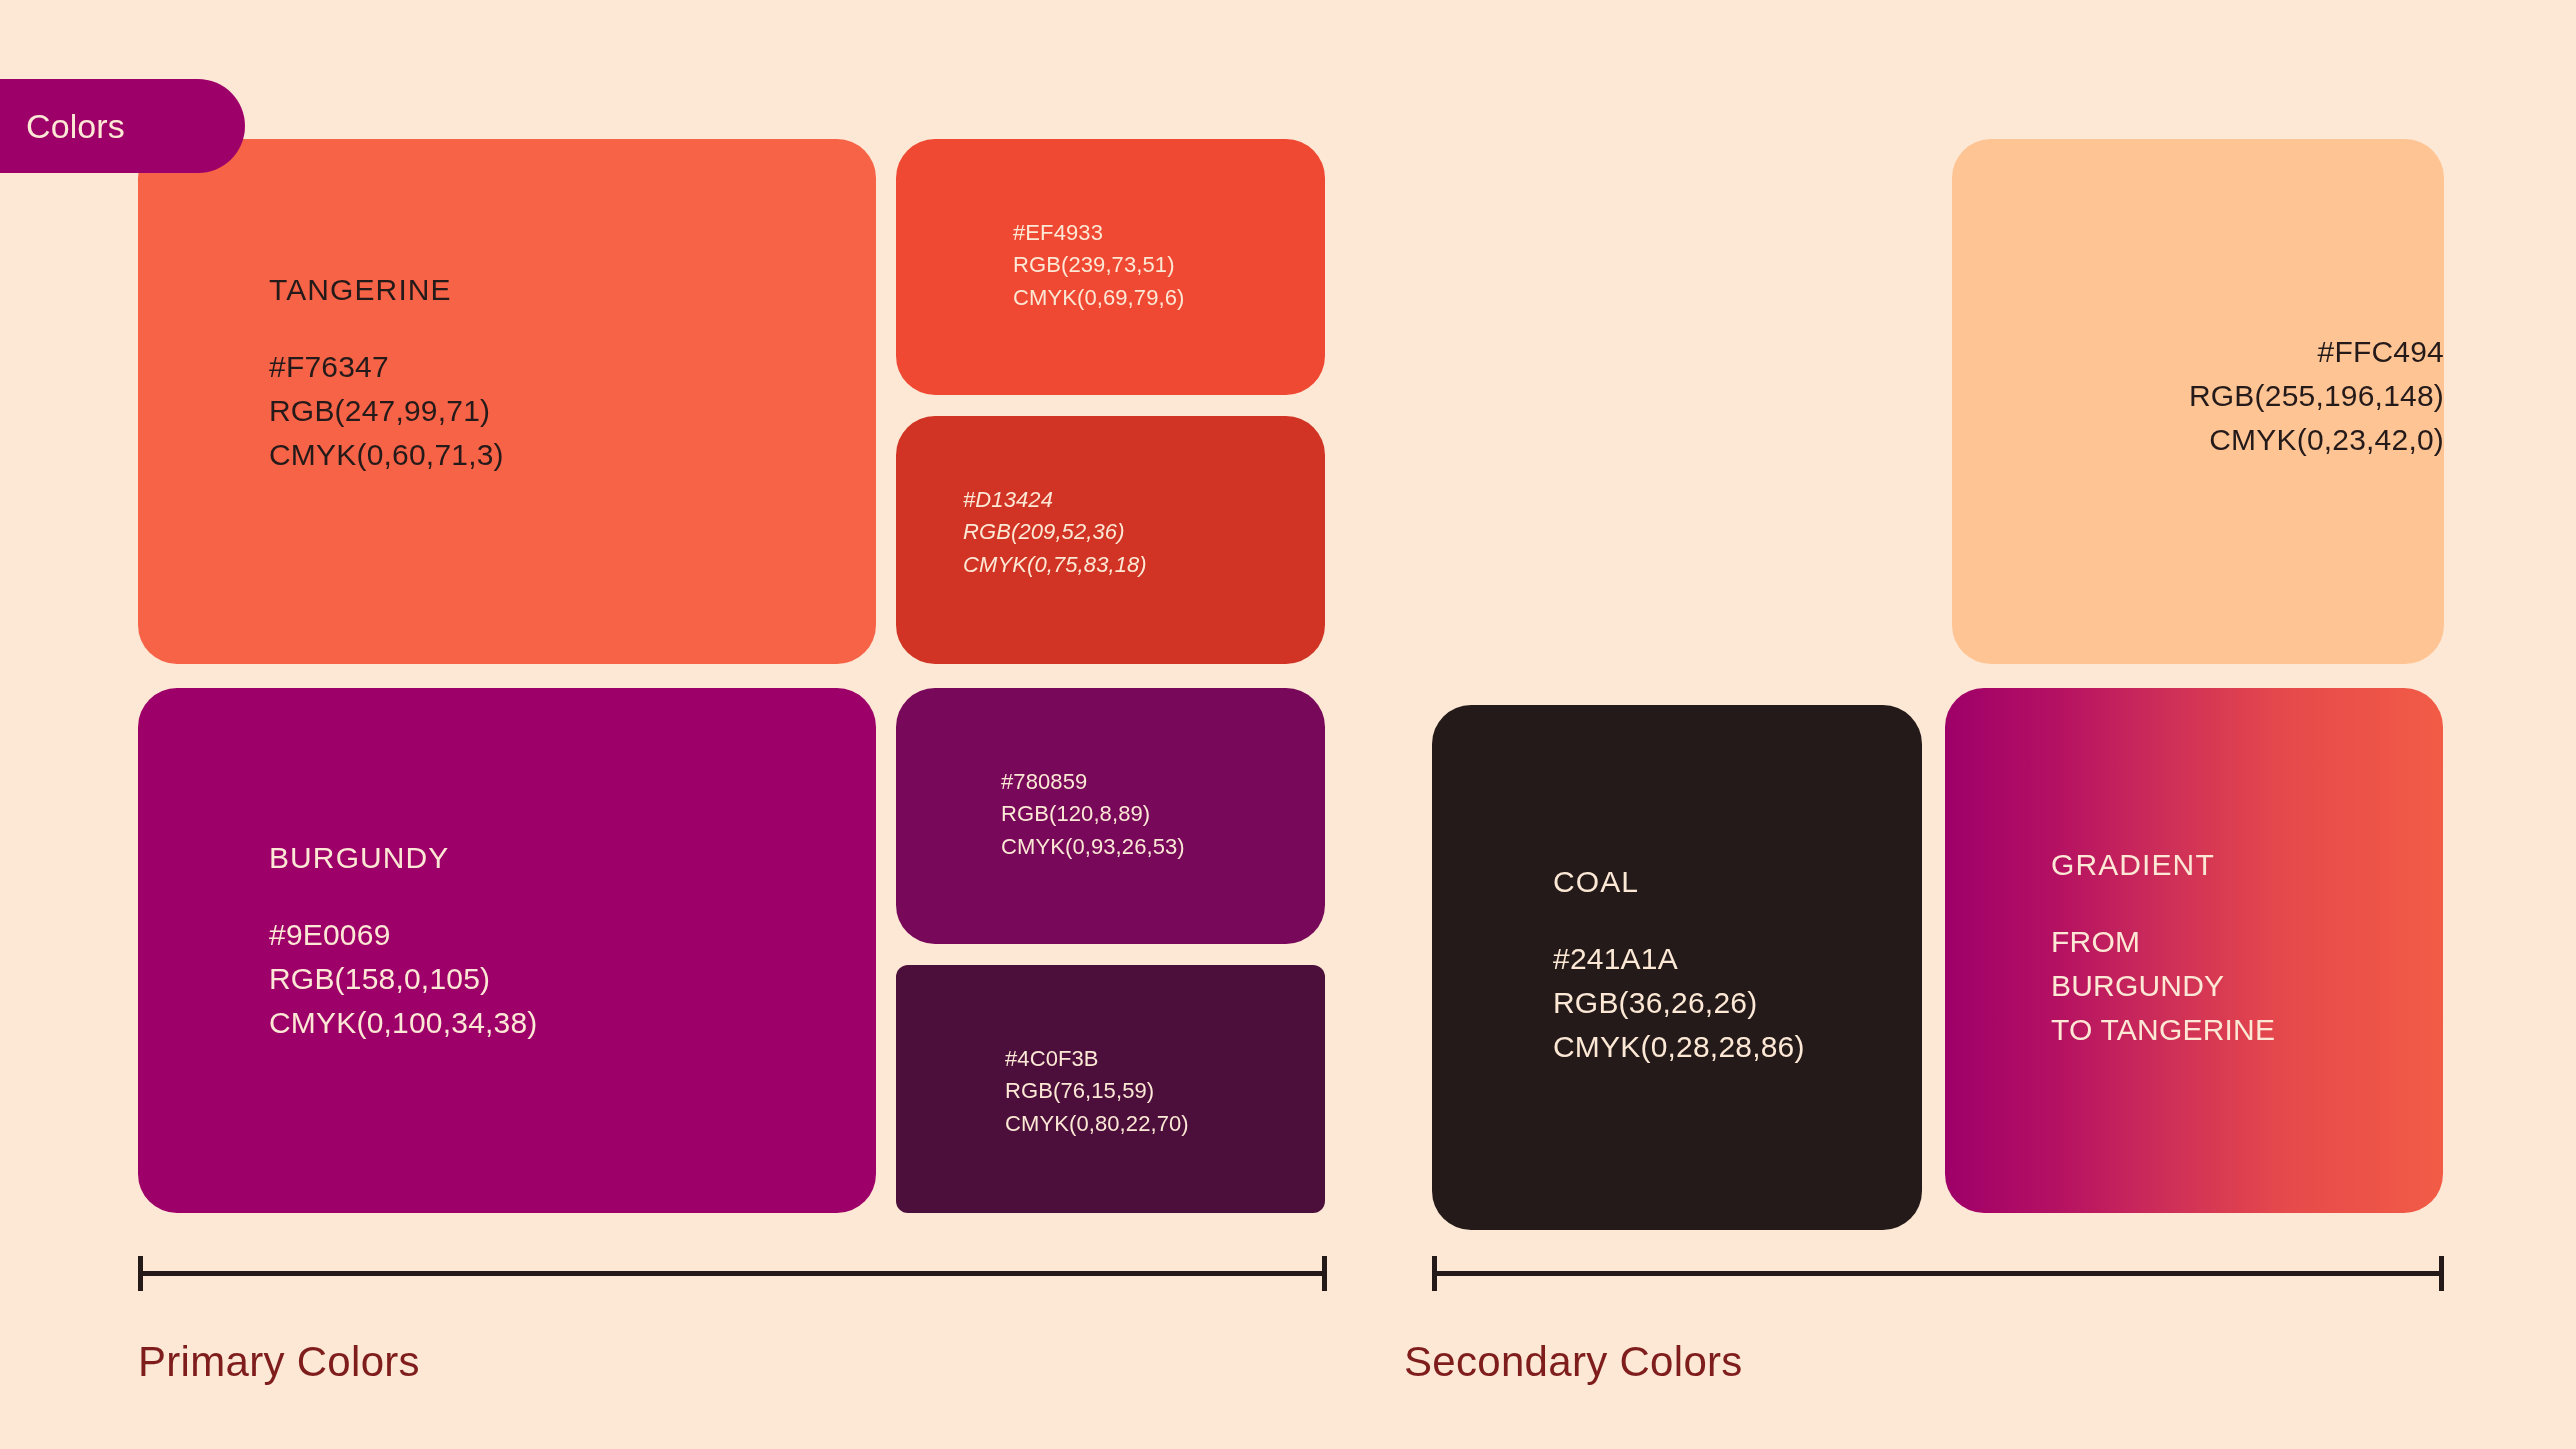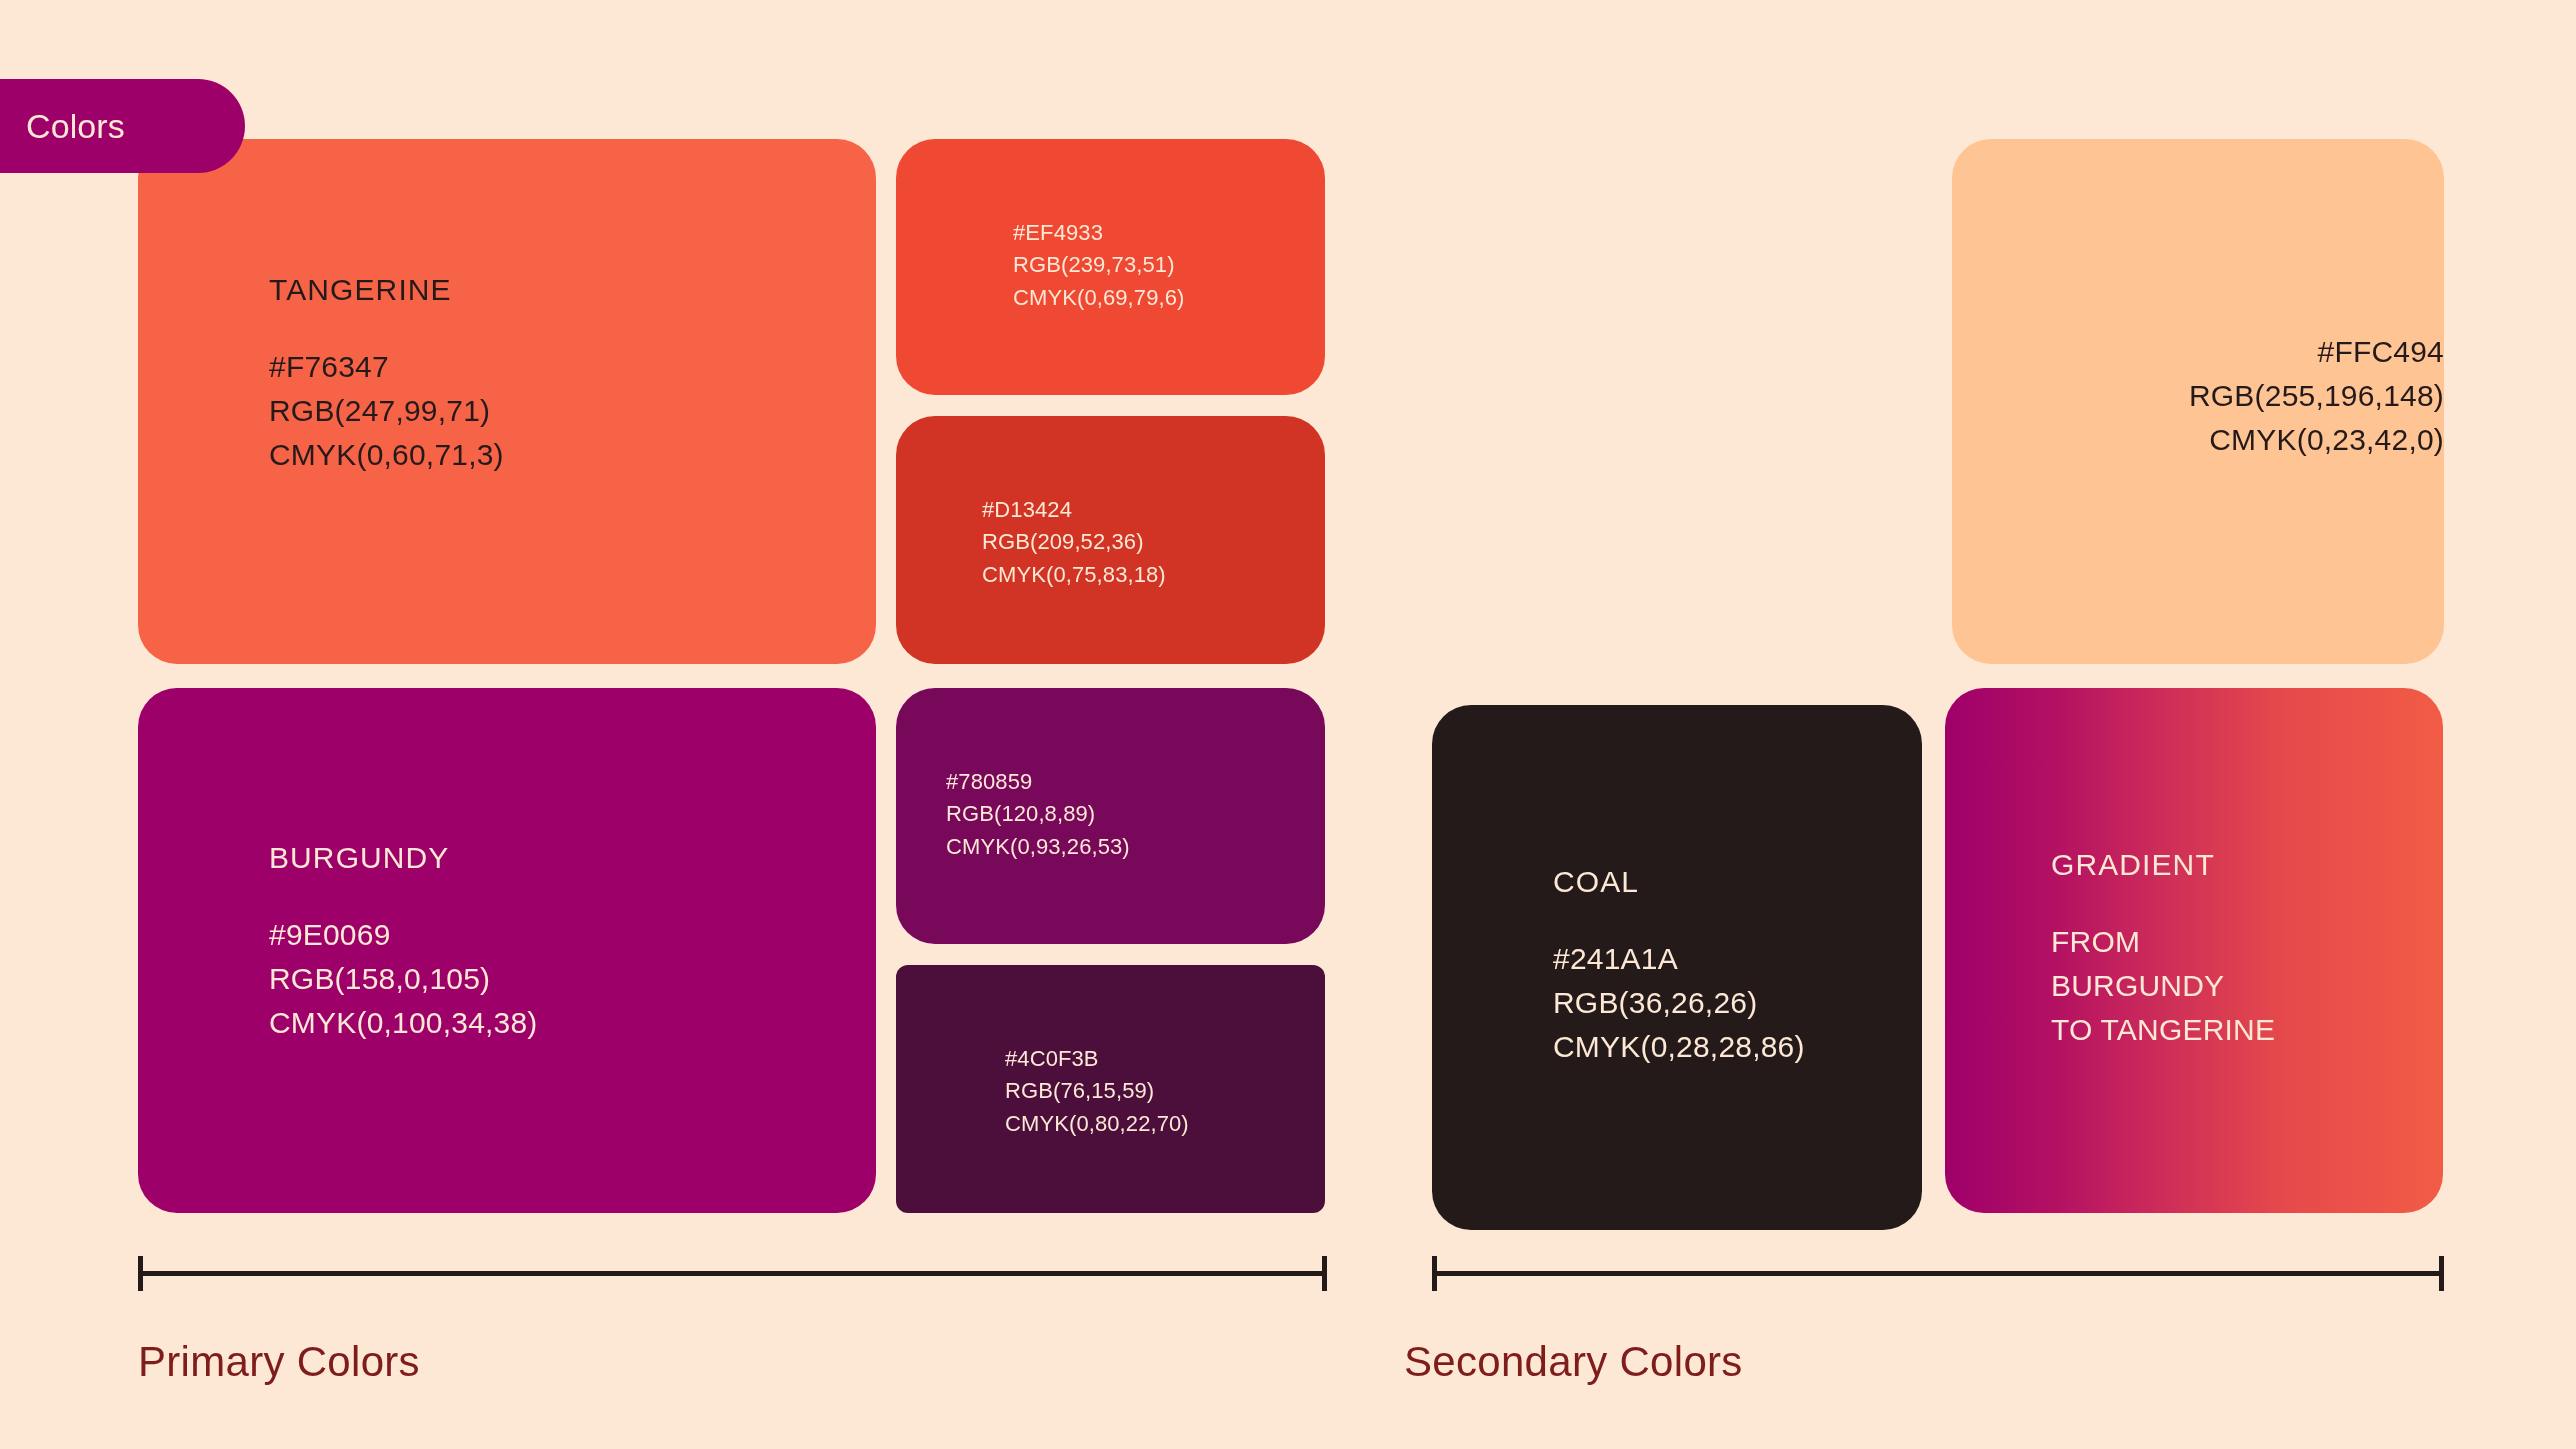--- a/index.html
+++ b/index.html
@@ -130,39 +130,39 @@
 
   <div class="swatch small" style="left:896px; top:139px; width:429px; height:256px; background:#EF4933;">
     <div class="swatch-inner" style="top:78px; padding-left:117px; color:#FCE8D5;">
       <div class="swatch-values">#EF4933</div>
       <div class="swatch-values">RGB(239,73,51)</div>
       <div class="swatch-values">CMYK(0,69,79,6)</div>
     </div>
   </div>
 
   <div class="swatch small" style="left:896px; top:416px; width:429px; height:248px; background:#D13424;">
-    <div class="swatch-inner" style="top:78px; padding-left:86px; color:#FCE8D5;">
+    <div class="swatch-inner" style="top:68px; padding-left:67px; color:#FCE8D5;font-style:italic;">
       <div class="swatch-values">#D13424</div>
       <div class="swatch-values">RGB(209,52,36)</div>
       <div class="swatch-values">CMYK(0,75,83,18)</div>
     </div>
   </div>
 
   <div class="swatch big" style="left:138px; top:688px; width:738px; height:525px; background:#9E0069;">
     <div class="swatch-inner" style="top:153px; padding-left:131px; color:#FCE8D5;">
       <div class="swatch-name">BURGUNDY</div>
       <div class="spacer"></div>
       <div class="swatch-values">#9E0069</div>
       <div class="swatch-values">RGB(158,0,105)</div>
       <div class="swatch-values">CMYK(0,100,34,38)</div>
     </div>
   </div>
 
   <div class="swatch small" style="left:896px; top:688px; width:429px; height:256px; background:#780859;">
-    <div class="swatch-inner" style="top:78px; padding-left:50px; color:#FCE8D5;">
+    <div class="swatch-inner" style="top:78px; padding-left:105px; color:#FCE8D5;">
       <div class="swatch-values">#780859</div>
       <div class="swatch-values">RGB(120,8,89)</div>
       <div class="swatch-values">CMYK(0,93,26,53)</div>
     </div>
   </div>
 
   <div class="swatch small" style="left:896px; top:965px; width:429px; height:248px; background:#4C0F3B;border-radius:12px;">
     <div class="swatch-inner" style="top:78px; padding-left:109px; color:#FCE8D5;">
       <div class="swatch-values">#4C0F3B</div>
       <div class="swatch-values">RGB(76,15,59)</div>

